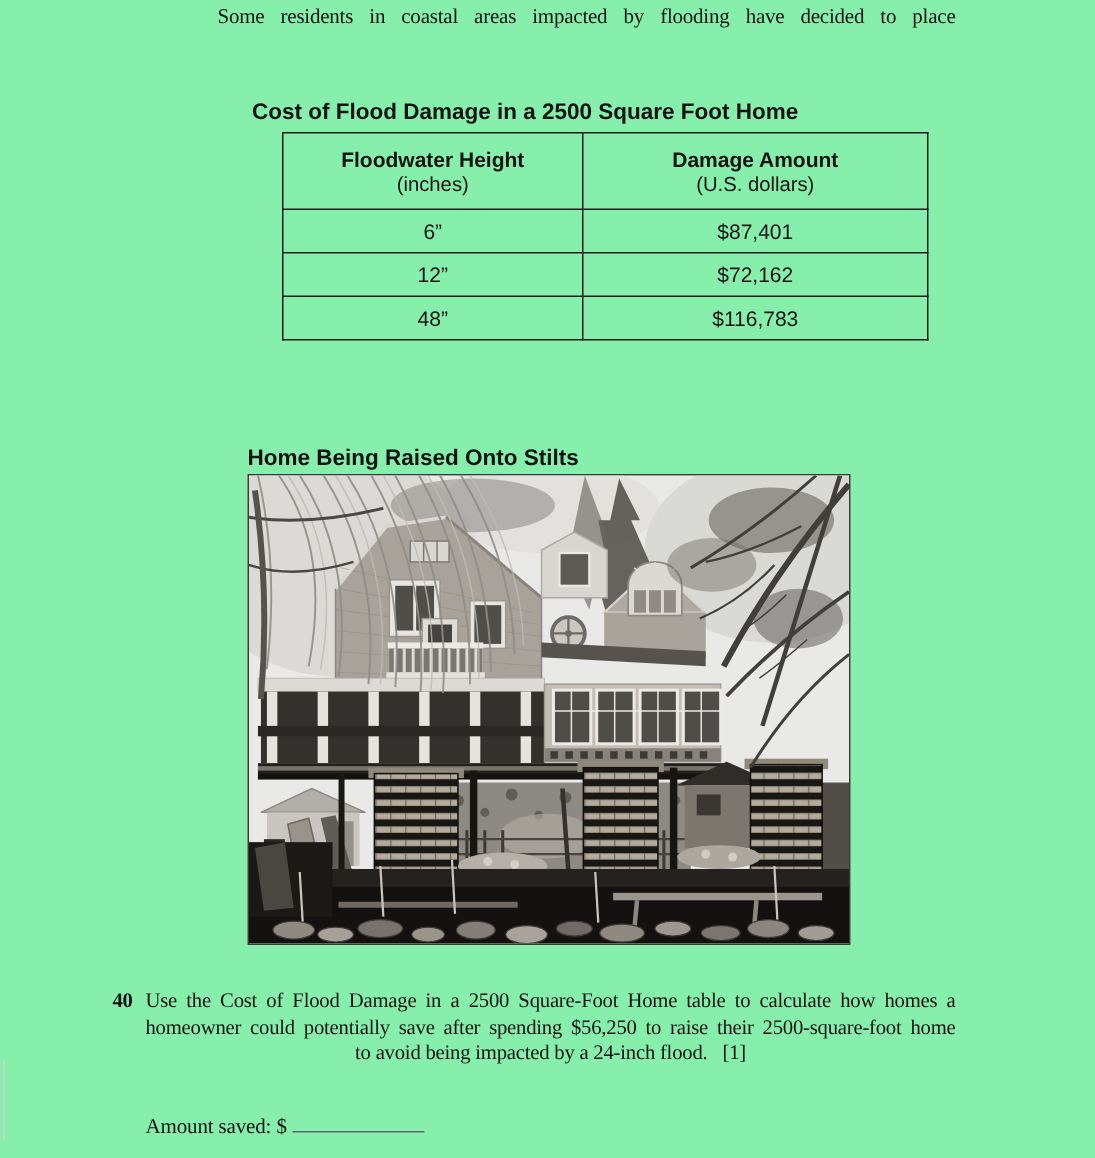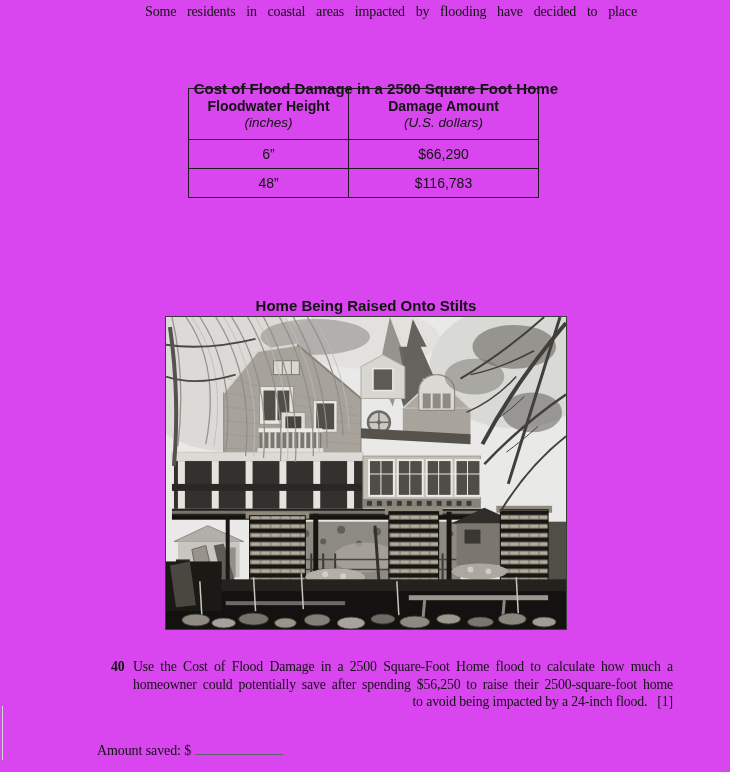--- a/index.html
+++ b/index.html
@@ -1,75 +1,75 @@
 <!DOCTYPE html>
 <html><head>
 <meta charset="utf-8">
 <style>
   html,body{margin:0;padding:0;background:#ffffff;}
   .page{
     position:relative;
     width:730px;height:772px;
-    background:#d946ef;
+    background:#86efac;
     font-family:"Liberation Serif", serif;
     color:#121212;
     overflow:hidden;
   }
   
   .intro{
     position:absolute;left:97px;top:3px;width:540px;
     font-size:14px;line-height:17px;letter-spacing:-0.15px;
   }
   .jline{text-align:justify;text-align-last:justify;white-space:nowrap;}
   .intro .first{text-indent:48px;}
   
   .table-title{
-    position:absolute;left:168px;top:80px;width:390px;
-    text-align:right;
+    position:absolute;left:168px;top:66px;width:390px;
+    text-align:left;
     font-family:"Liberation Sans", sans-serif;
     font-weight:bold;font-size:15px;
   }
   table.flood{
     position:absolute;left:188px;top:88px;
     border-collapse:collapse;
     font-family:"Liberation Sans", sans-serif;
     table-layout:fixed;
   }
   table.flood th, table.flood td{
     border:1.6px solid #1c1c1c;
     text-align:center;vertical-align:middle;
   }
-  table.flood th{width:159px;height:46px;font-size:14px;padding:2px 0;}
+  table.flood th{width:159px;height:46px;font-size:14px;padding:2px 20px;}
   table.flood th:last-child{width:189px;}
-  table.flood th .sub{display:block;font-weight:normal;font-size:13.5px;margin-top:1px;font-style:italic;}
+  table.flood th .sub{display:block;font-weight:normal;font-size:13.5px;margin-top:1px;}
   table.flood td{height:26px;font-size:14px;font-weight:normal;padding:1px 4px;}
   
   .photo-caption{
     position:absolute;left:165px;top:297px;width:402px;
-    text-align:center;
+    text-align:left;
     font-family:"Liberation Sans", sans-serif;
     font-weight:bold;font-size:15px;
   }
   .photo{
     position:absolute;left:165px;top:316px;width:402px;height:314px;
     border:1px solid #3a3a3a;box-sizing:border-box;
     background:#e8e8e6;
   }
   .photo svg{display:block;width:100%;height:100%;}
   
   .question{
     position:absolute;left:75px;top:658px;width:562px;
     display:flex;align-items:flex-start;
-    font-size:13.8px;line-height:17.5px;letter-spacing:-0.15px;margin-left:36px;
+    font-size:13.8px;line-height:17.5px;letter-spacing:-0.15px;
   }
   .qnum{width:22px;font-weight:bold;flex:0 0 22px;}
   .qtext{width:540px;}
   .qtext .em{}
   .qtext .pts{margin-left:10px;}
-  .qtext .lastline{text-align:right;white-space:nowrap;}
+  .qtext .lastline{text-align:center;white-space:nowrap;}
   
   .answer{
     position:absolute;left:97px;top:742px;
     font-size:14px;letter-spacing:-0.1px;
   }
   .blank{
     display:inline-block;width:88px;height:12px;
     border-bottom:1.4px solid #62626e;margin-left:4px;
   }
   .edge-line{
@@ -97,21 +97,25 @@
         </th>
         <th>
           <span>Damage Amount</span>
           <span class="sub">(U.S. dollars)</span>
         </th>
       </tr>
     </thead>
     <tbody>
       <tr>
         <td>6”</td>
-        <td>$66,290</td>
+        <td>$87,401</td>
+      </tr>
+      <tr>
+        <td>12”</td>
+        <td>$72,162</td>
       </tr>
       <tr>
         <td>48”</td>
         <td>$116,783</td>
       </tr>
     </tbody>
   </table>
 
   <div class="photo-caption">Home Being Raised Onto Stilts</div>
 
@@ -368,21 +372,21 @@
         <path d="M352 60 Q330 84 302 96" stroke-width="1.5"></path>
         <path d="M360 80 Q344 96 330 104" stroke-width="1"></path>
         <path d="M374 110 Q356 126 342 136" stroke-width="1"></path>
       </g>
     </svg>
   </div>
 
   <div class="question">
     <div class="qnum">40</div>
     <div class="qtext">
-      <div class="jline"><span>Use the </span><span class="em">Cost of Flood Damage in a 2500 Square-Foot Home</span><span> flood to calculate how much a</span></div>
+      <div class="jline"><span>Use the </span><span class="em">Cost of Flood Damage in a 2500 Square-Foot Home</span><span> table to calculate how homes a</span></div>
       <div class="jline">homeowner could potentially save after spending $56,250 to raise their 2500-square-foot home</div>
       <div class="lastline"><span>to avoid being impacted by a 24-inch flood.</span><span class="pts">[1]</span></div>
     </div>
   </div>
 
   <div class="answer">
     <span>Amount saved: $</span><span class="blank"></span>
   </div>
 
   <div class="edge-line"></div>

